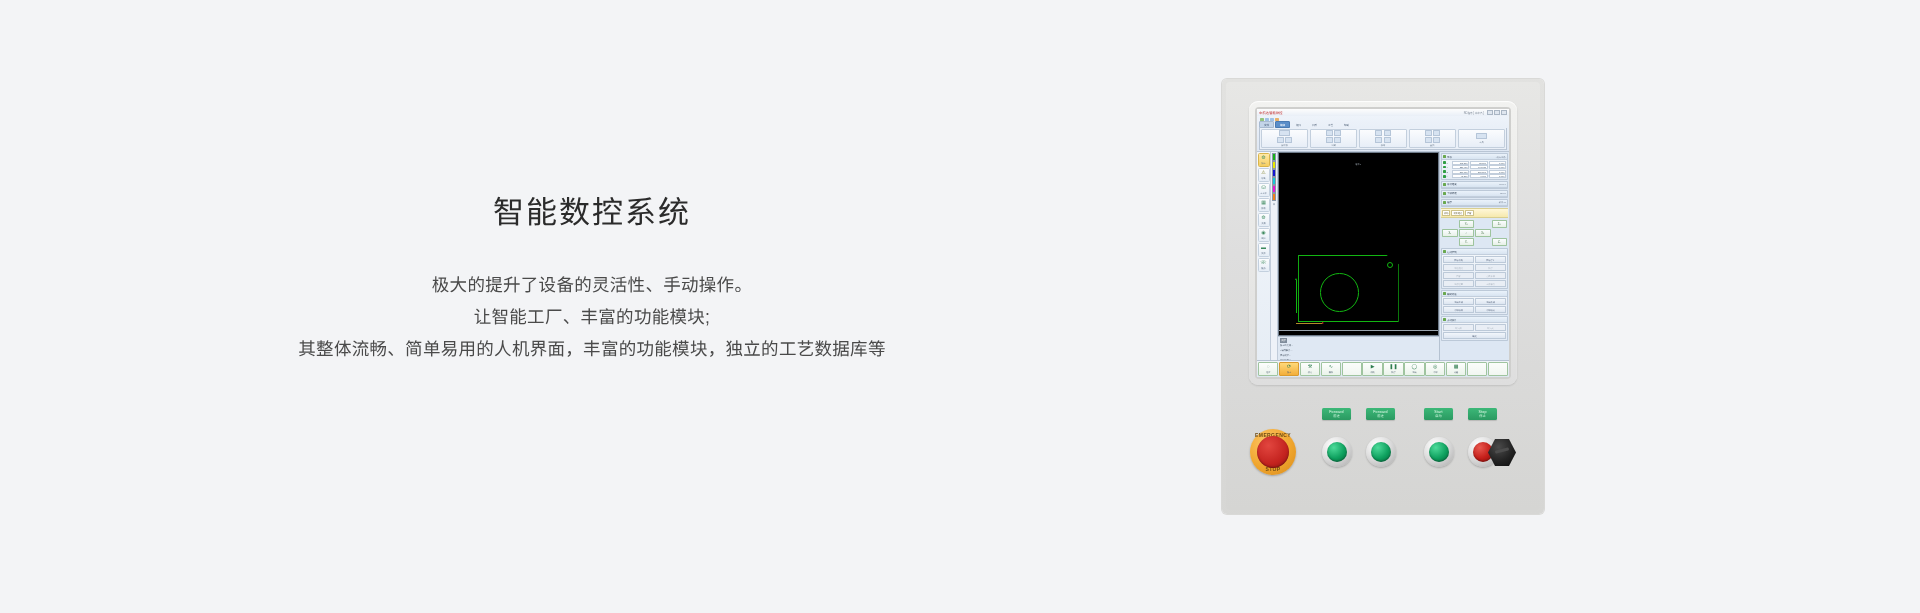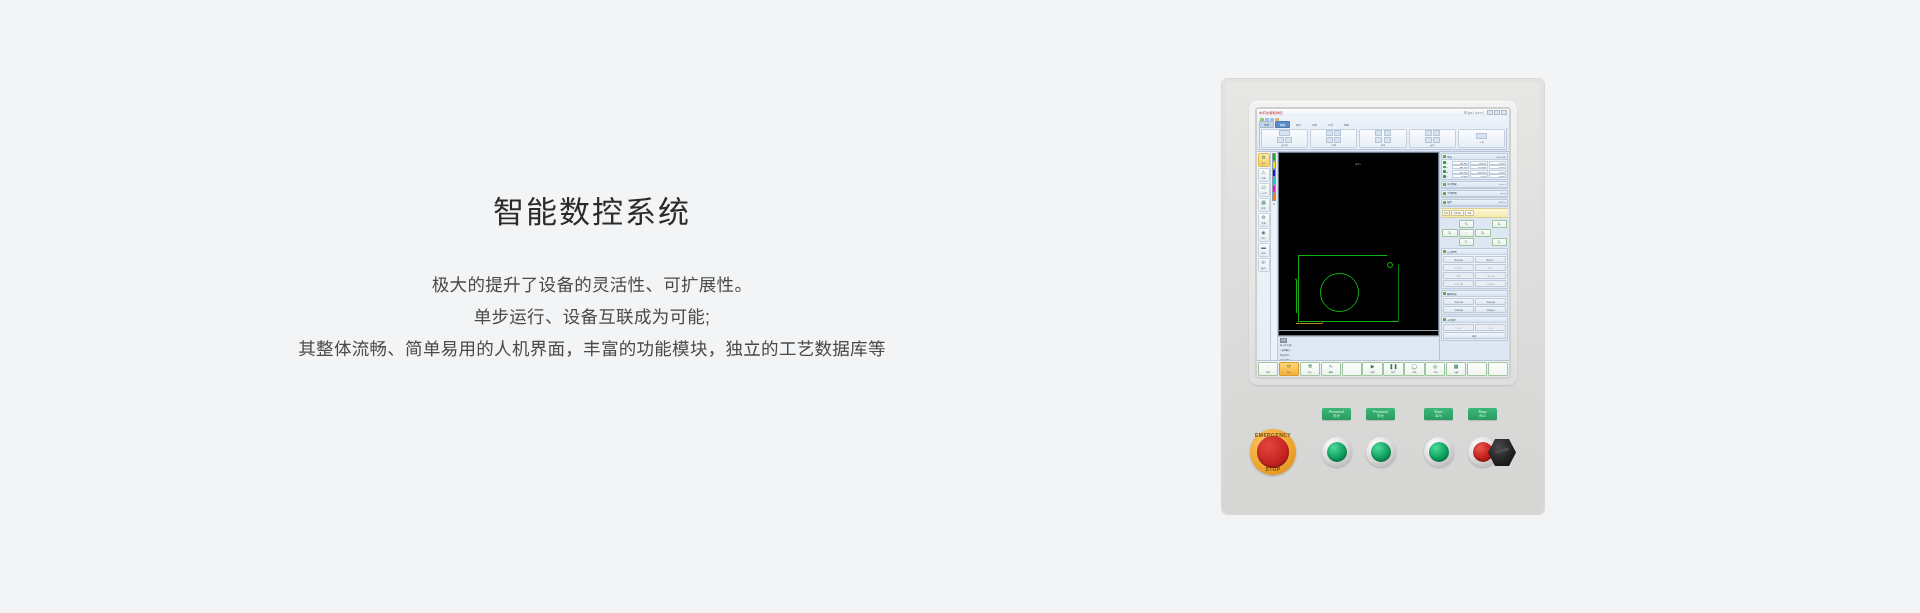--- a/index.html
+++ b/index.html
@@ -359,22 +359,22 @@
     position:absolute; left:7px; top:10px; width:14px; height:3px;
     background:#4d4d4d; border-radius:1px; transform: rotate(-14deg);
   }
 </style>
 </head>
 <body>
 
 <section class="text-block">
   <h1 class="page-title">智能数控系统</h1>
   <div class="desc-lines">
-    <span class="desc-line">极大的提升了设备的灵活性、可扩展性。</span>
-    <span class="desc-line">单步运行、设备互联成为可能;</span>
+    <span class="desc-line">极大的提升了设备的灵活性、手动操作。</span>
+    <span class="desc-line">让智能工厂、丰富的功能模块;</span>
     <span class="desc-line">其整体流畅、简单易用的人机界面，丰富的功能模块，独立的工艺数据库等</span>
   </div>
 </section>
 
 <figure class="machine">
   <div class="machine-inner-edge"></div>
 
   <div class="bezel">
     <div class="bezel-rim"></div>
 

